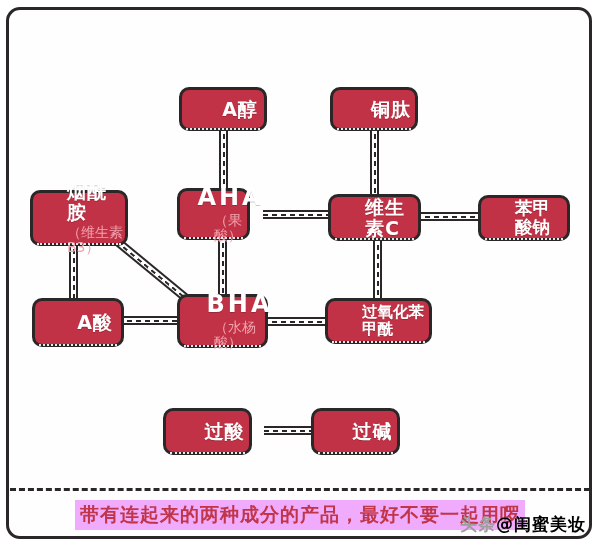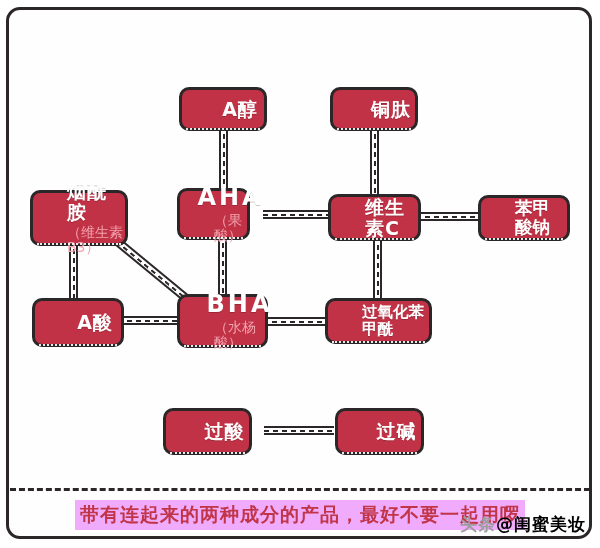--- a/index.html
+++ b/index.html
@@ -135,21 +135,21 @@
   </div>
 
   <div class="node node-small" style="left:325px;top:298px;width:107px;height:46px;">
     <div class="node-label">过氧化苯甲酰</div>
   </div>
 
   <div class="node" style="left:163px;top:408px;width:89px;height:47px;">
     <div class="node-label">过酸</div>
   </div>
 
-  <div class="node" style="left:335px;top:408px;width:89px;height:47px;">
+  <div class="node" style="left:311px;top:408px;width:89px;height:47px;">
     <div class="node-label">过碱</div>
   </div>
 
   <div class="separator"></div>
 
   <div class="tip-row">
     <span class="tip">带有连起来的两种成分的产品，最好不要一起用啰</span>
   </div>
 
   <div class="watermark">

